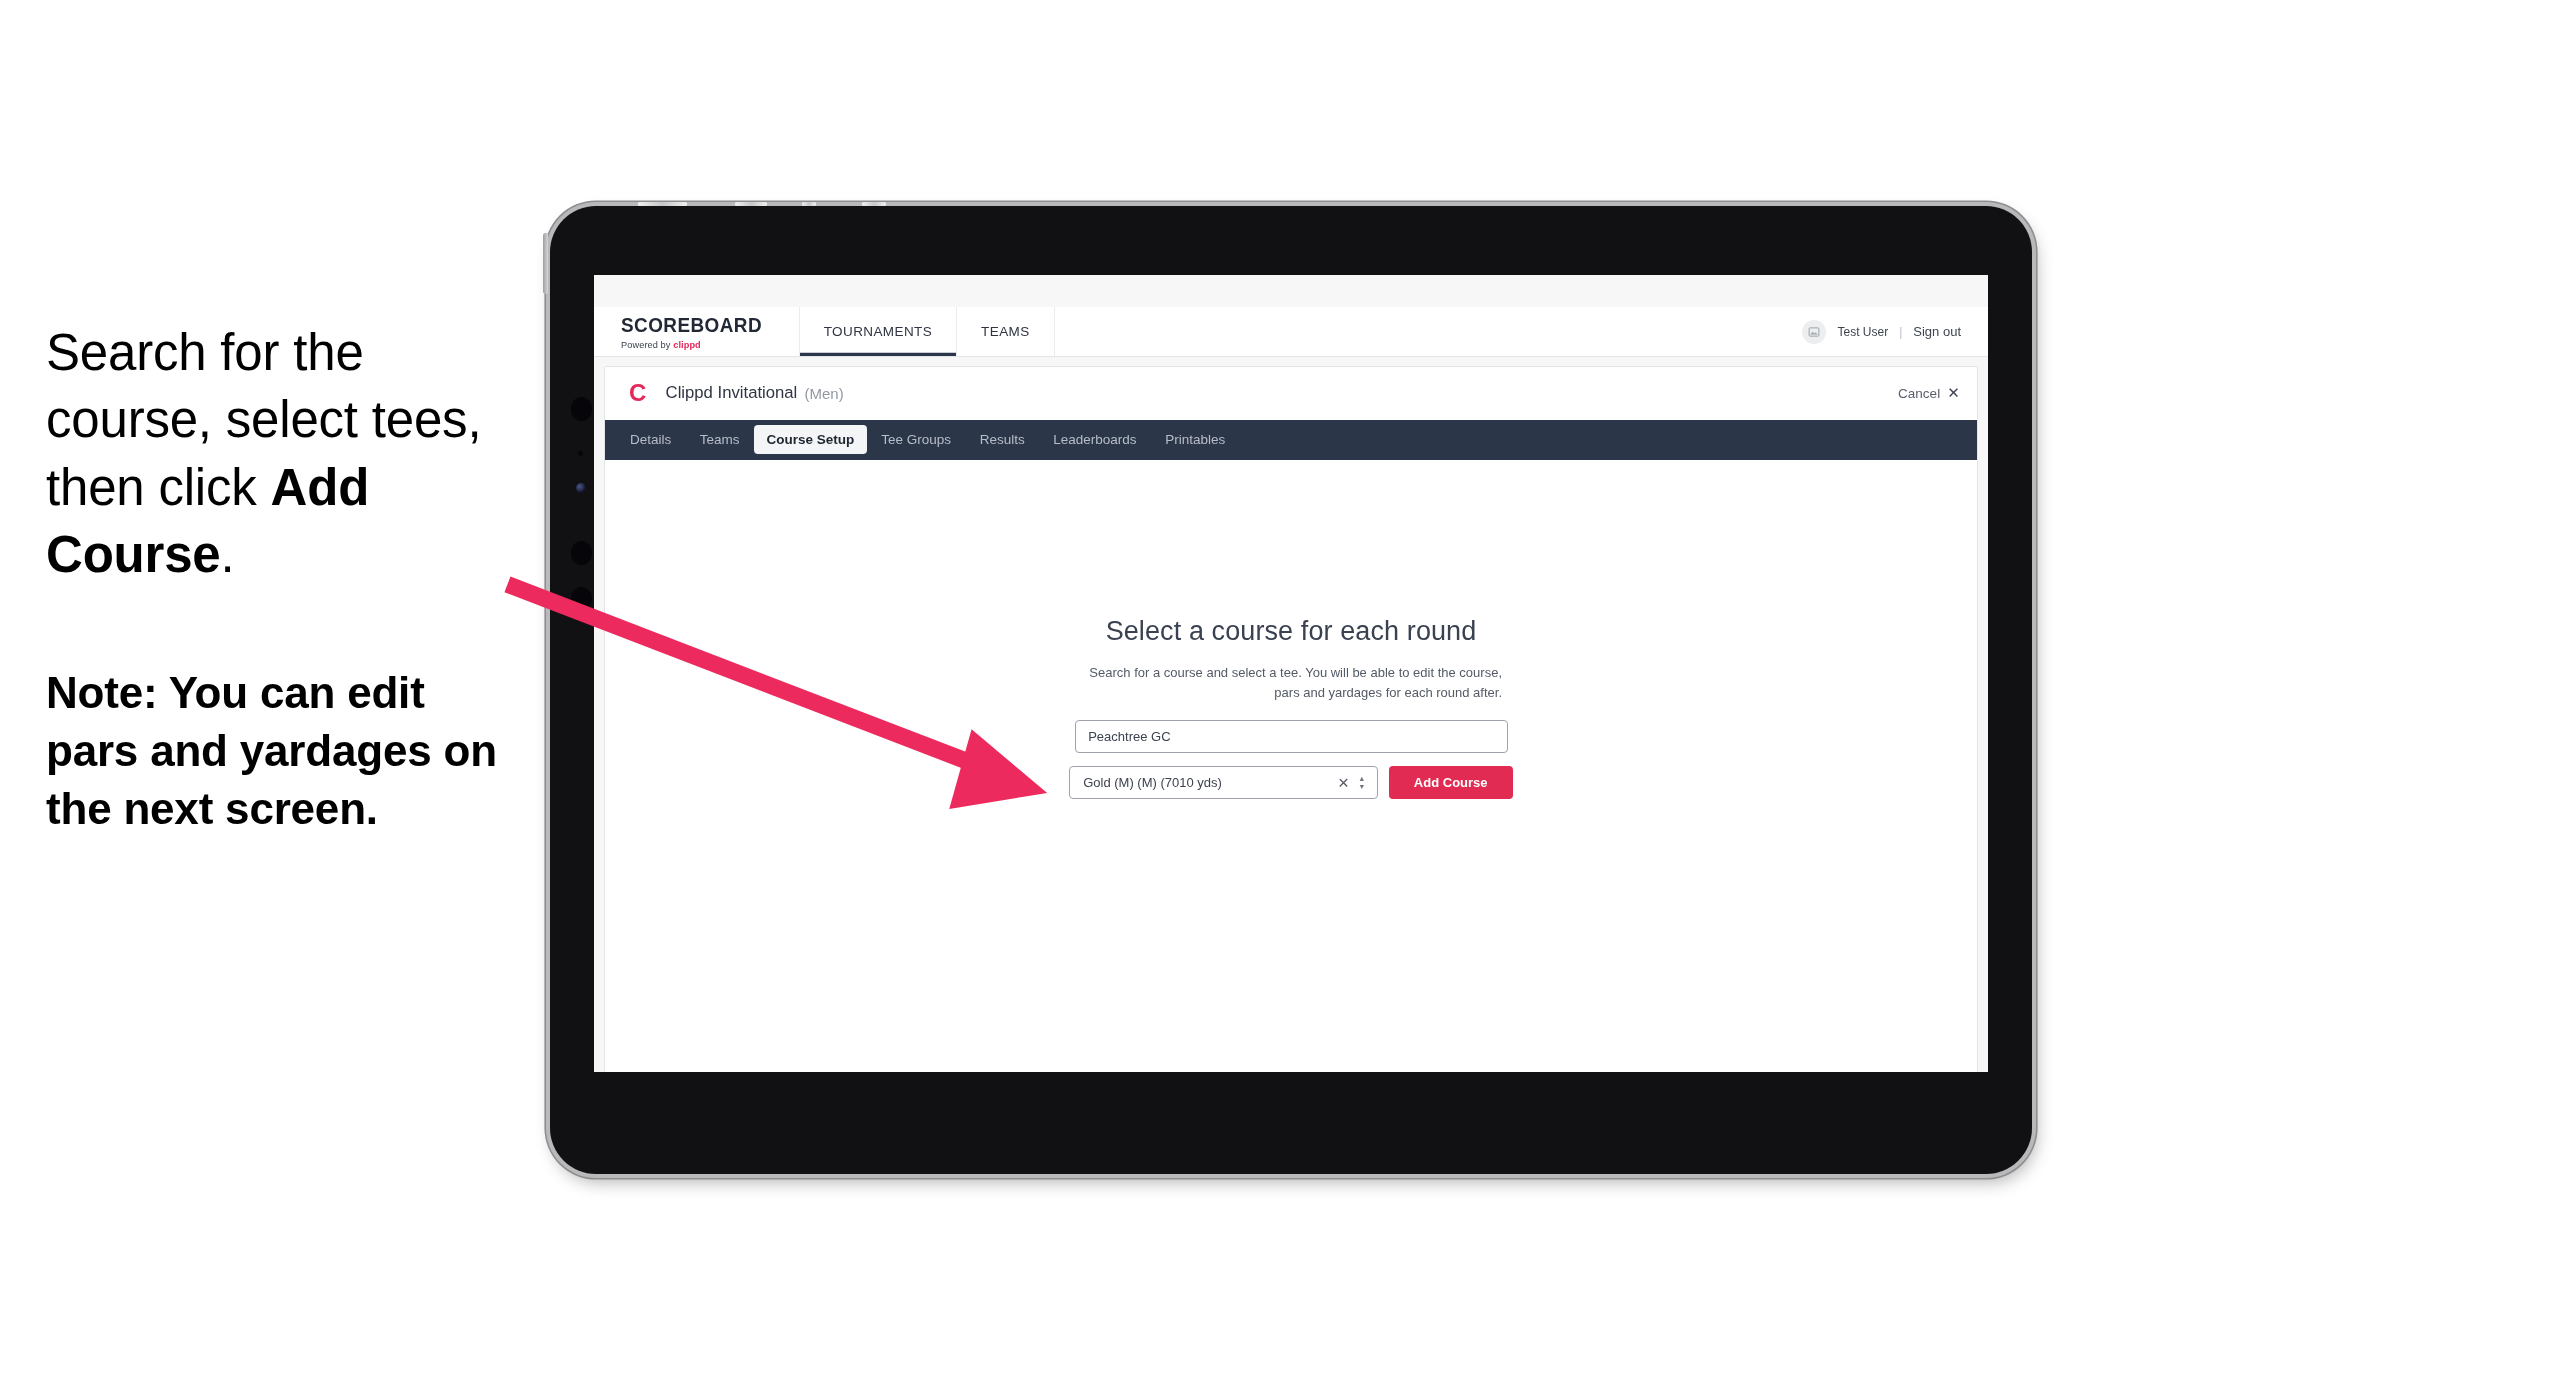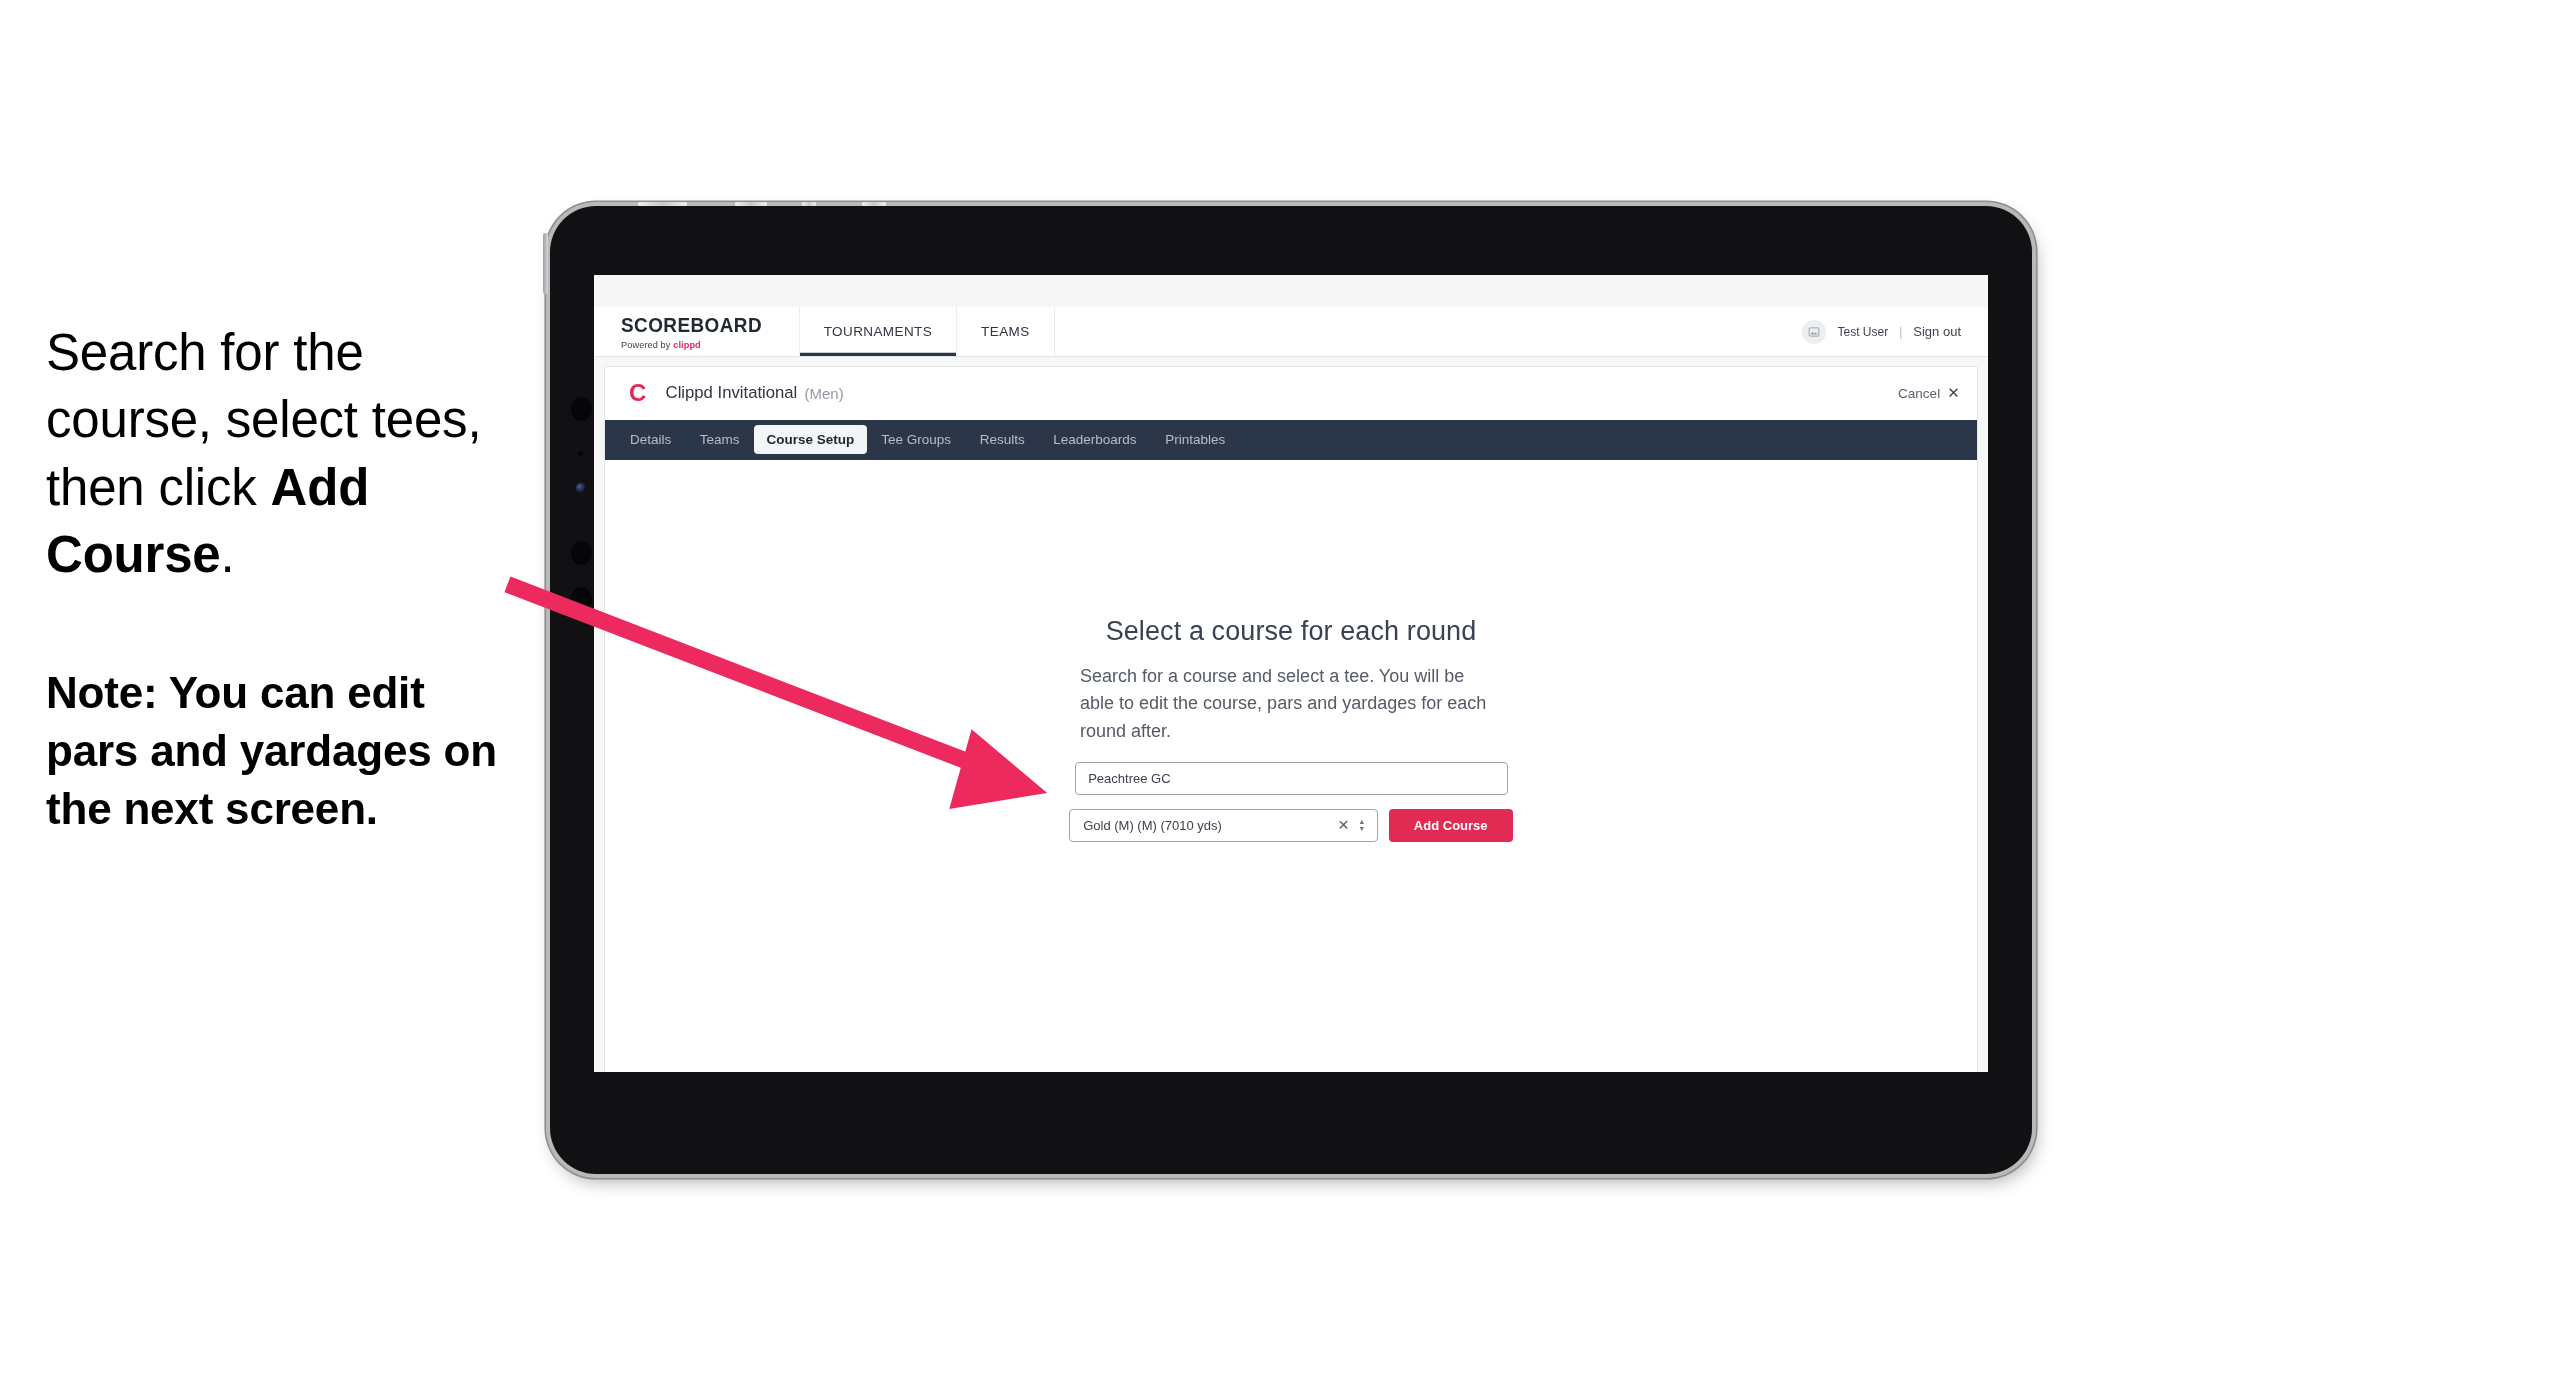--- a/index.html
+++ b/index.html
@@ -210,22 +210,22 @@
   }
   .form-title {
     font-size: 27px;
     font-weight: 400;
     color: #3a4150;
     letter-spacing: 0.1px;
   }
   .form-desc {
     margin-top: 16px;
     width: 422px;
-    text-align: left;
-    font-size: 18px;
+    text-align: right;
+    font-size: 13px;
     line-height: 1.52;
     color: #545b67;
   }
   .search-field {
     margin-top: 17.5px;
     width: 433px; height: 33px;
     border: 0.8px solid #9ea3ab;
     border-radius: 4px;
     background: #fff;
     display: flex; align-items: center;

